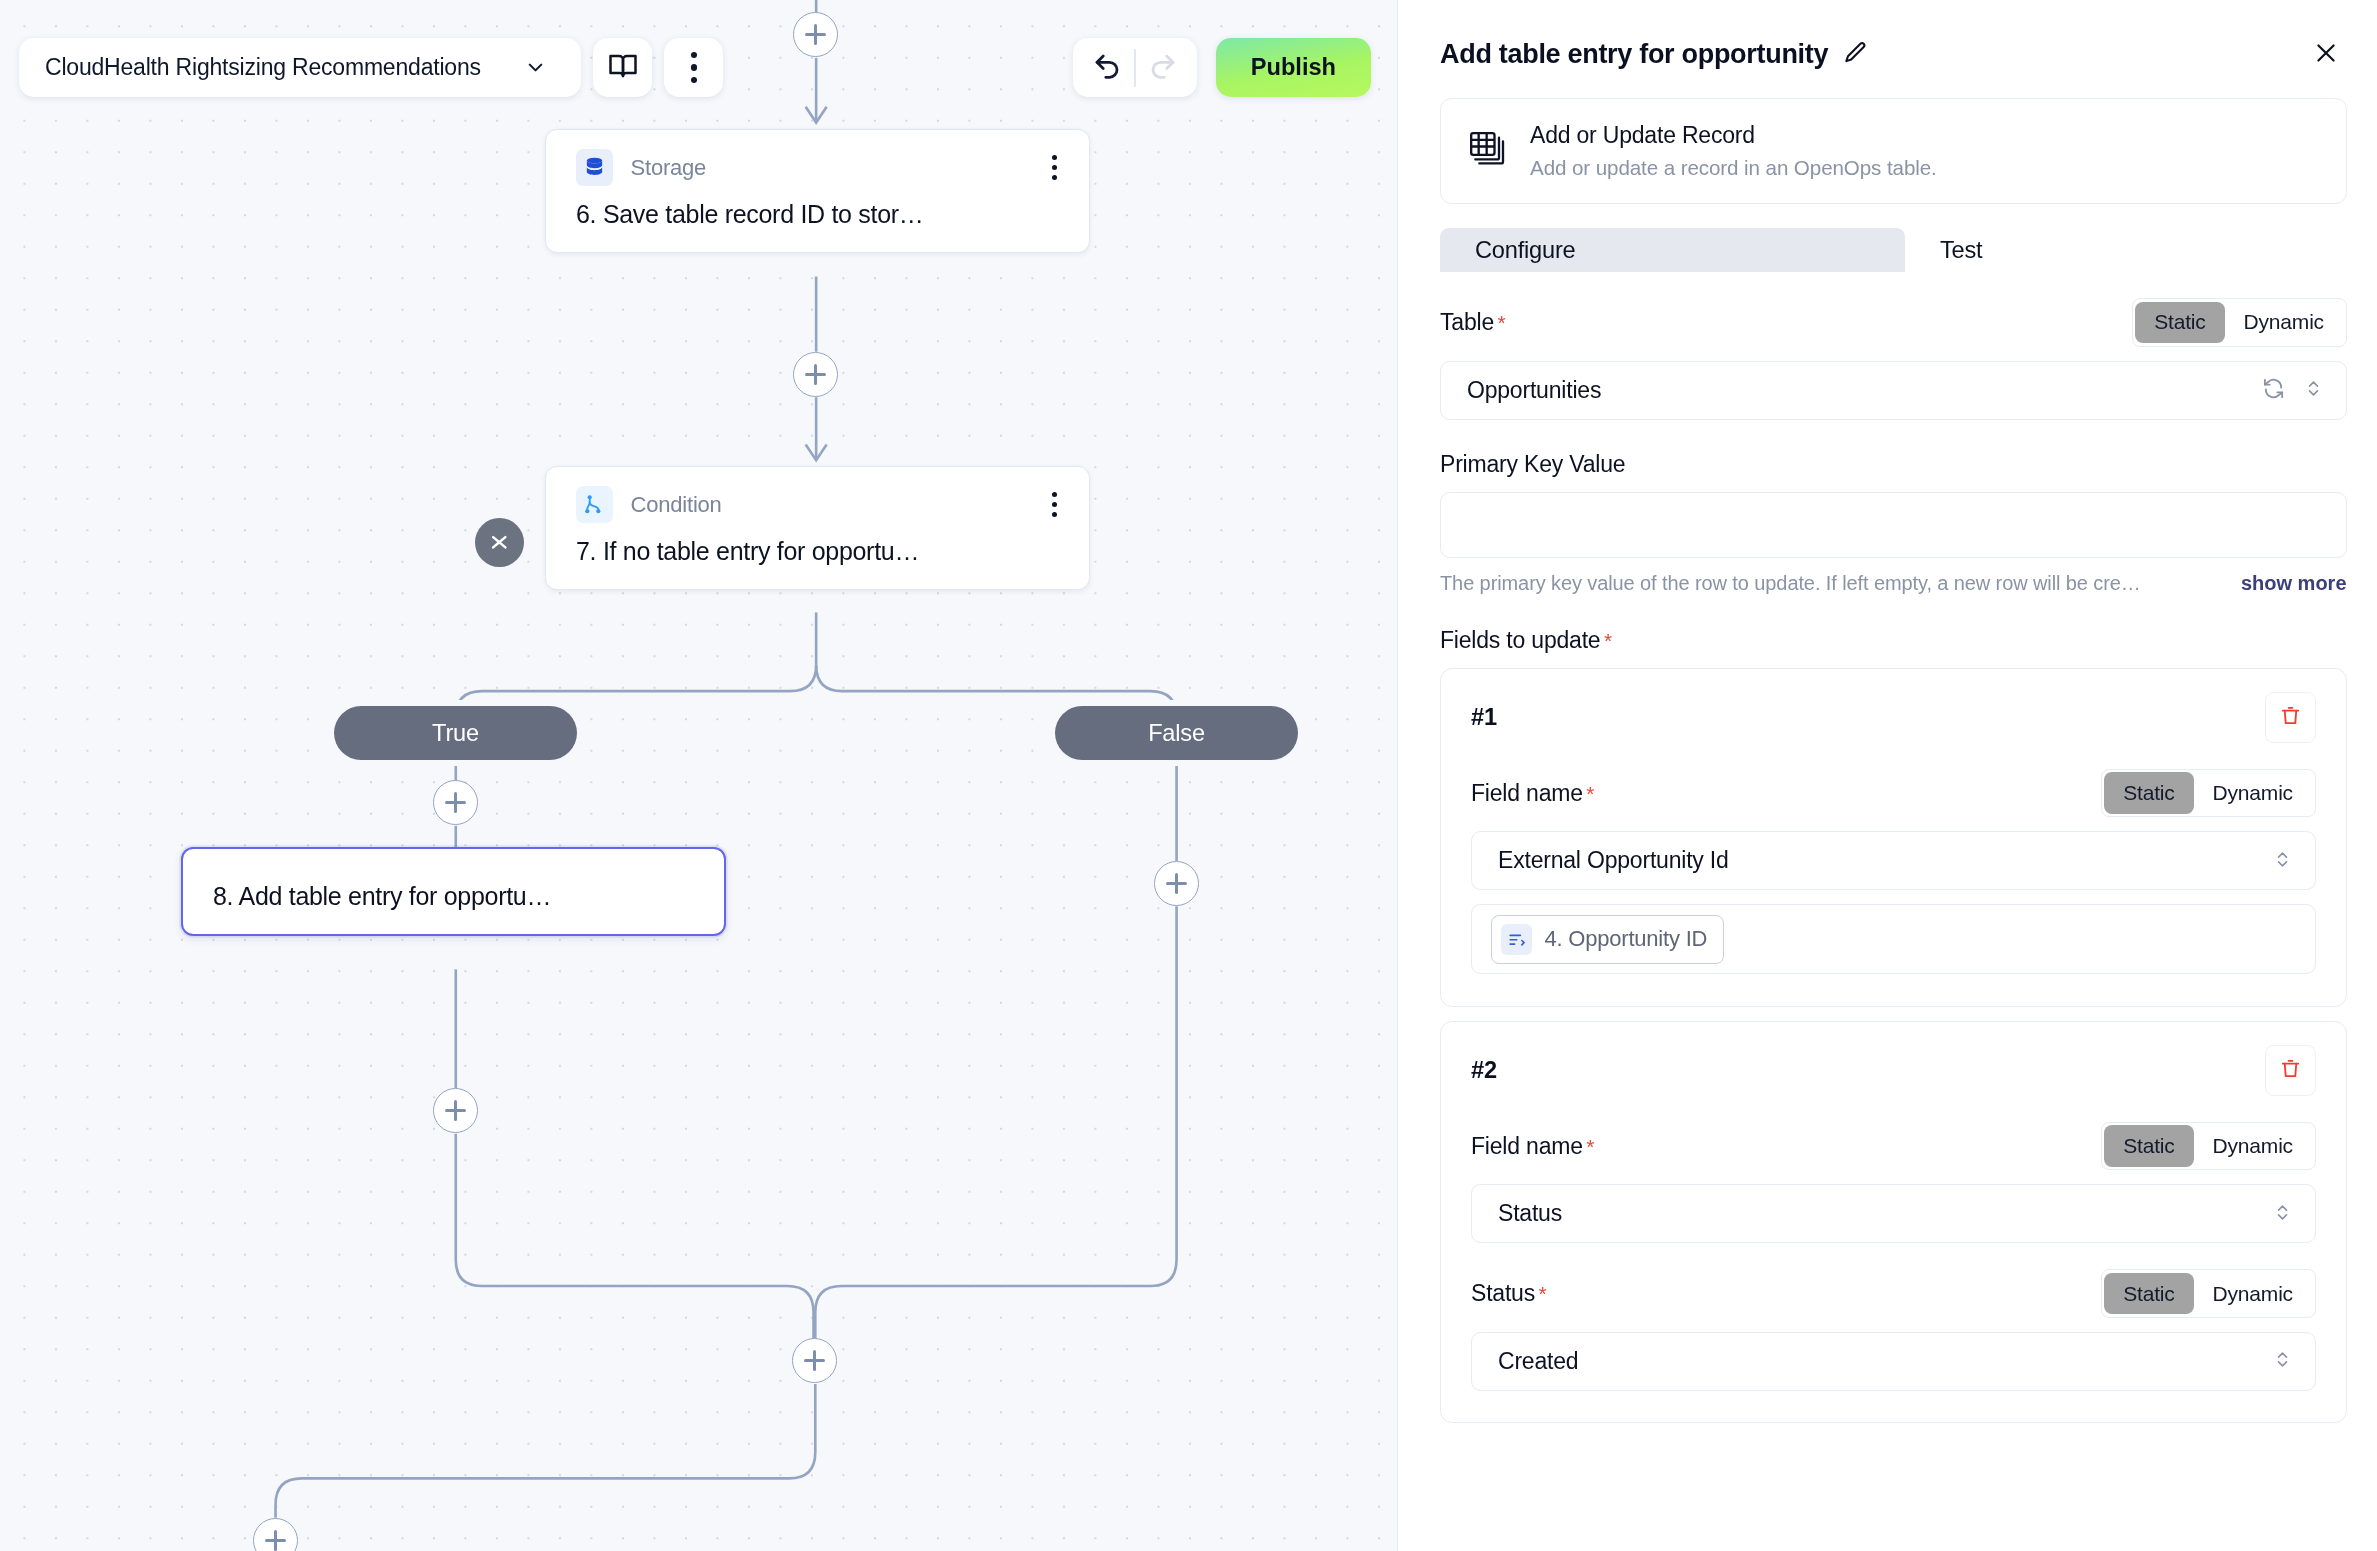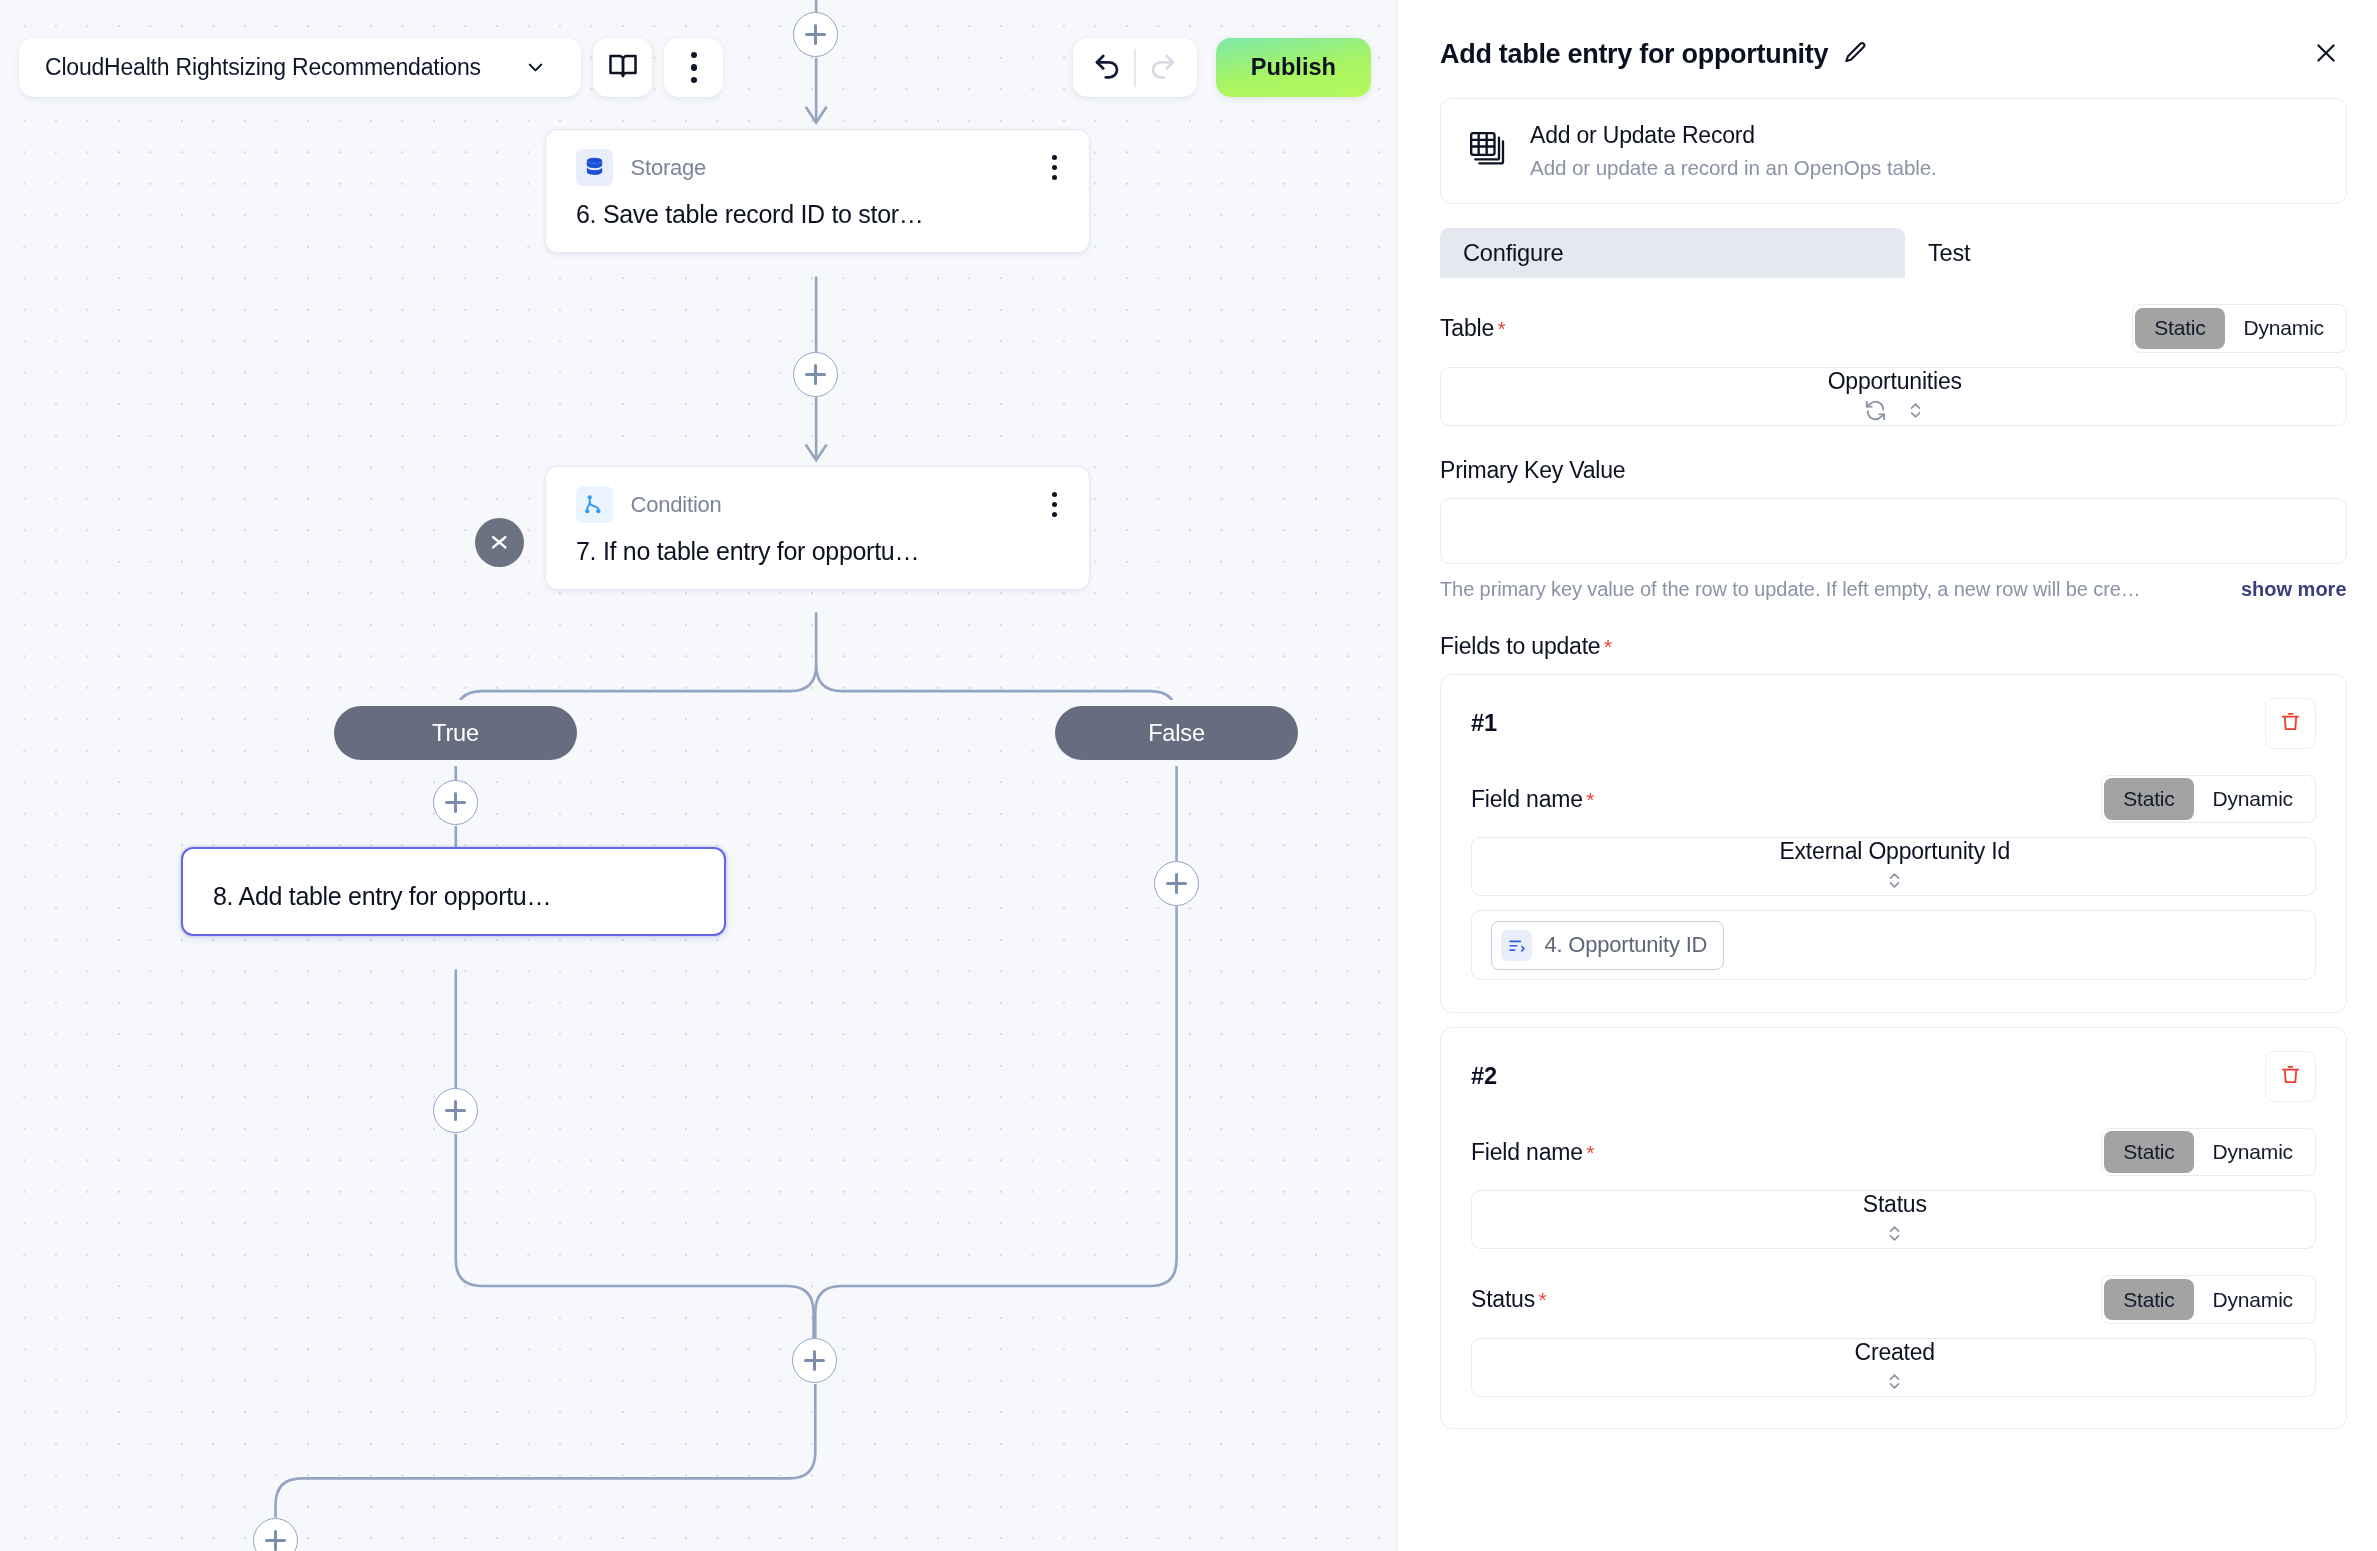--- a/index.html
+++ b/index.html
@@ -131,42 +131,42 @@
 
   .piece-card {
     margin: 7px 31.5px 0 42px; border: 1.4px solid #e7ebf2; border-radius: 11.4px;
     padding: 23px 26px; display:flex; align-items:center; gap: 23px;
   }
   .piece-text-t { font-size: 23px; color:#0c1222; letter-spacing:-0.2px; }
   .piece-text-s { font-size: 20.6px; color:#8a93a5; margin-top: 7px; letter-spacing:-0.1px; }
 
   .tabs { display:flex; margin: 24.5px 0 0 0; padding: 0 0 0 42px; }
   .tab {
-    flex: 0 0 auto; width: 465px; height: 50px; display:flex; align-items:center;
-    padding-left: 23px; font-size: 23.6px; color:#0c1222; letter-spacing:-0.2px; cursor:pointer;
+    flex: 0 0 auto; width: 465px; height: 44px; display:flex; align-items:center;
+    padding-left: 35px; font-size: 23.6px; color:#0c1222; letter-spacing:-0.2px; cursor:pointer;
     background:#fff; border-radius: 8.7px 8.7px 0 0;
   }
   .tab.active { background:#e5e8ee; font-weight: 400; }
 
   .panel-body { flex: 1; overflow: hidden; padding: 0 31.5px 0 42px; }
 
   .fld-row { display:flex; align-items:center; justify-content:space-between; margin-top: 26px; }
   .fld-label { font-size: 23px; color:#0c1222; letter-spacing:-0.2px; }
   .req { color:#e8483b; margin-left: 3.5px; font-size: 21px; }
 
   .seg {
     display:flex; background:#fff; border:1.4px solid #e7ebf2; border-radius: 7.9px; padding: 2.6px;
   }
   .seg div { padding: 8.7px 19px; font-size: 21px; color:#131a2b; border-radius: 6.1px; cursor:pointer; letter-spacing:-0.2px; }
   .seg div.on { background:#a3a3a3;border-radius:8px; }
 
   .input-box {
     margin-top: 14px; border:1.4px solid #e7ebf2; border-radius: 9.6px;
     height: 59px; display:flex; align-items:center; justify-content:space-between;
-    padding: 0 23px 0 26px; background:#fff; cursor: pointer; flex-direction: column;
+    padding: 0 23px 0 26px; background:#fff; cursor: pointer;
   }
   .input-box .val { font-size: 23px; color:#0c1222; letter-spacing:-0.2px; }
   .input-box.tall { height: 66px; }
   .input-box.empty { cursor:text; }
   .box-icons { display:flex; align-items:center; gap: 19px; }
 
   .helper-row { display:flex; align-items:baseline; gap: 12.2px; margin-top: 14px; justify-content: space-between; }
   .helper {
     font-size: 20px; color:#8a93a5; letter-spacing:-0.1px; white-space: nowrap;
     overflow:hidden; text-overflow: ellipsis; max-width: 770px;

